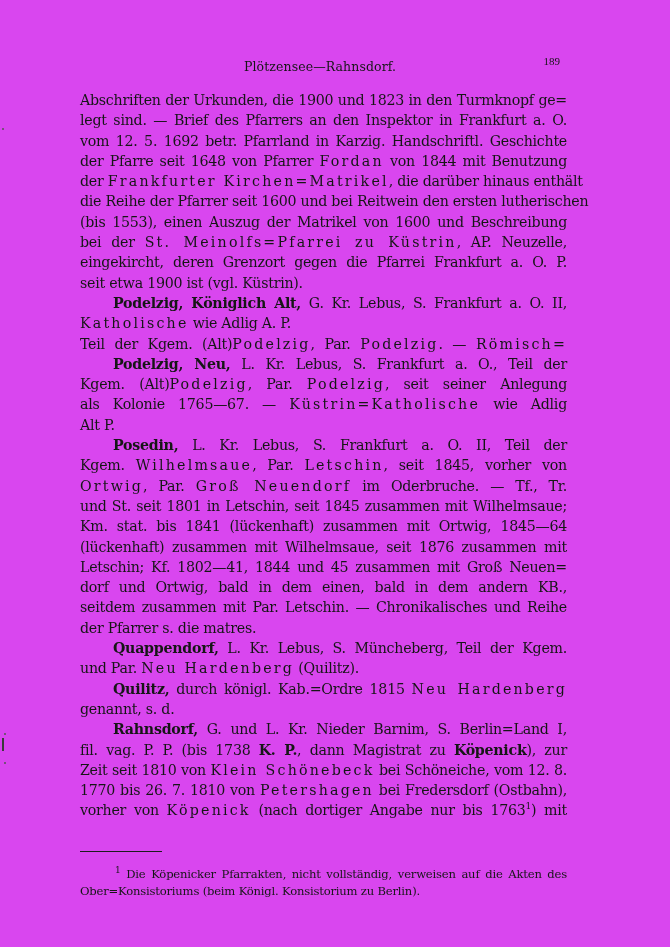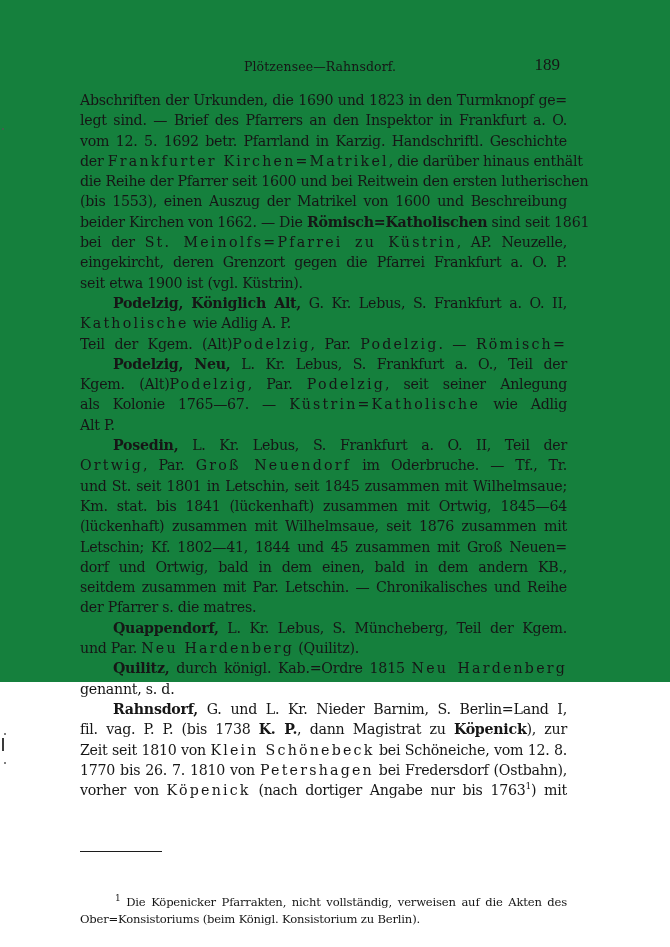--- a/index.html
+++ b/index.html
@@ -11,22 +11,22 @@
       width: 670px;
       height: 947px;
       position: relative;
       overflow: hidden;
       font-family: "DejaVu Serif", serif;
       color: #161616;
     }
     .page {
       position: absolute;
       left: 0; top: 0;
-      width: 670px; height: 682px;
-      background: #15803d;
+      width: 670px; height: 947px;
+      background: #d946ef;
     }
     .running-head {
       position: absolute;
       top: 55px;
       left: 80px;
       width: 480px;
       height: 24px;
     }
     .running-title {
       position: absolute;
@@ -35,21 +35,21 @@
       font-family: "DejaVu Serif", serif;
       font-size: 12.5px;
       letter-spacing: 0.1px;
       top: 4px;
     }
     .page-number {
       position: absolute;
       right: 0;
       top: 0;
       font-family: "Liberation Serif", serif;
-      font-size: 17px;
+      font-size: 11px;
     }
     .body-text {
       position: absolute;
       left: 80px;
       top: 90px;
       width: 487px;
     }
     .line {
       height: 20.3px;
       line-height: 20.3px;
@@ -94,21 +94,21 @@
     .fn-line {
       height: 17px;
       line-height: 17px;
       font-size: 11.6px;
       white-space: nowrap;
       text-align: justify;
       text-align-last: justify;
       font-family: "DejaVu Serif", serif;
       letter-spacing: -0.2px;
     }
-    .fn-line.indent { padding-left: 35px; margin-top: 28px; }
+    .fn-line.indent { padding-left: 35px; }
     .fn-line.last { text-align-last: left; }
     .margin-mark {
       position: absolute;
       left: 2px;
       top: 738px;
       width: 2px;
       height: 13px;
       background: #3a3a3a;
     }
     .margin-dot {
@@ -122,38 +122,39 @@
 <body>
 
 <div class="page">
 
   <div class="running-head">
     <div class="running-title">Plötzensee—Rahnsdorf.</div>
     <div class="page-number">189</div>
   </div>
 
   <div class="body-text" id="body-text">
-      <div class="line"><span>Abschriften der Urkunden, die 1690 und 1823 in den Turmknopf ge=</span></div>
+      <div class="line"><span>Abschriften der Urkunden, die 1900 und 1823 in den Turmknopf ge=</span></div>
       <div class="line"><span>legt sind. — Brief des Pfarrers an den Inspektor in Frankfurt a. O.</span></div>
       <div class="line"><span>vom 12. 5. 1692 betr. Pfarrland in Karzig.  Handschriftl. Geschichte</span></div>
+      <div class="line"><span>der Pfarre seit 1648 von Pfarrer </span><span class="sp">Fordan</span><span> von 1844 mit Benutzung</span></div>
       <div class="line"><span>der </span><span class="sp">Frankfurter Kirchen=Matrikel</span><span>, die darüber hinaus enthält</span></div>
       <div class="line"><span>die Reihe der Pfarrer seit 1600 und bei Reitwein den ersten lutherischen</span></div>
       <div class="line"><span>(bis 1553), einen Auszug der Matrikel von 1600 und Beschreibung</span></div>
-      <div class="line"><span>beider Kirchen von 1662. — Die </span><span class="b">Römisch=Katholischen</span><span> sind seit 1861</span></div>
       <div class="line"><span>bei der </span><span class="sp">St. Meinolfs=Pfarrei zu Küstrin</span><span>, AP. Neuzelle,</span></div>
       <div class="line"><span>eingekircht, deren Grenzort gegen die Pfarrei Frankfurt a. O. P.</span></div>
       <div class="line last"><span>seit etwa 1900 ist (vgl. Küstrin).</span></div>
       <div class="line indent"><span class="b">Podelzig, Königlich Alt,</span><span> G.  Kr. Lebus, S. Frankfurt a. O. II,</span></div>
       <div class="line last"><span class="sp">Katholische</span><span> wie Adlig A. P.</span></div>
       <div class="line"><span>Teil der Kgem. (Alt)</span><span class="sp">Podelzig</span><span>, Par. </span><span class="sp">Podelzig</span><span>. — </span><span class="sp">Römisch=</span></div>
       <div class="line indent"><span class="b">Podelzig, Neu,</span><span> L.  Kr. Lebus, S. Frankfurt a. O., Teil der</span></div>
       <div class="line"><span>Kgem. (Alt)</span><span class="sp">Podelzig</span><span>, Par. </span><span class="sp">Podelzig</span><span>, seit seiner Anlegung</span></div>
       <div class="line"><span>als Kolonie 1765—67. — </span><span class="sp">Küstrin=Katholische</span><span> wie Adlig</span></div>
       <div class="line last"><span>Alt P.</span></div>
       <div class="line indent"><span class="b">Posedin,</span><span> L.  Kr. Lebus, S. Frankfurt a. O. II, Teil der</span></div>
+      <div class="line"><span>Kgem. </span><span class="sp">Wilhelmsaue</span><span>, Par. </span><span class="sp">Letschin</span><span>, seit 1845, vorher von</span></div>
       <div class="line"><span class="sp">Ortwig</span><span>, Par. </span><span class="sp">Groß Neuendorf</span><span> im Oderbruche. — Tf., Tr.</span></div>
       <div class="line"><span>und St. seit 1801 in Letschin, seit 1845 zusammen mit Wilhelmsaue;</span></div>
       <div class="line"><span>Km. stat. bis 1841 (lückenhaft) zusammen mit Ortwig, 1845—64</span></div>
       <div class="line"><span>(lückenhaft) zusammen mit Wilhelmsaue, seit 1876 zusammen mit</span></div>
       <div class="line"><span>Letschin; Kf. 1802—41, 1844 und 45 zusammen mit Groß Neuen=</span></div>
       <div class="line"><span>dorf und Ortwig, bald in dem einen, bald in dem andern KB.,</span></div>
       <div class="line"><span>seitdem zusammen mit Par. Letschin. — Chronikalisches und Reihe</span></div>
       <div class="line last"><span>der Pfarrer s. die matres.</span></div>
       <div class="line indent"><span class="b">Quappendorf,</span><span> L.  Kr. Lebus, S. Müncheberg, Teil der Kgem.</span></div>
       <div class="line last"><span>und Par. </span><span class="sp">Neu Hardenberg</span><span> (Quilitz).</span></div>

